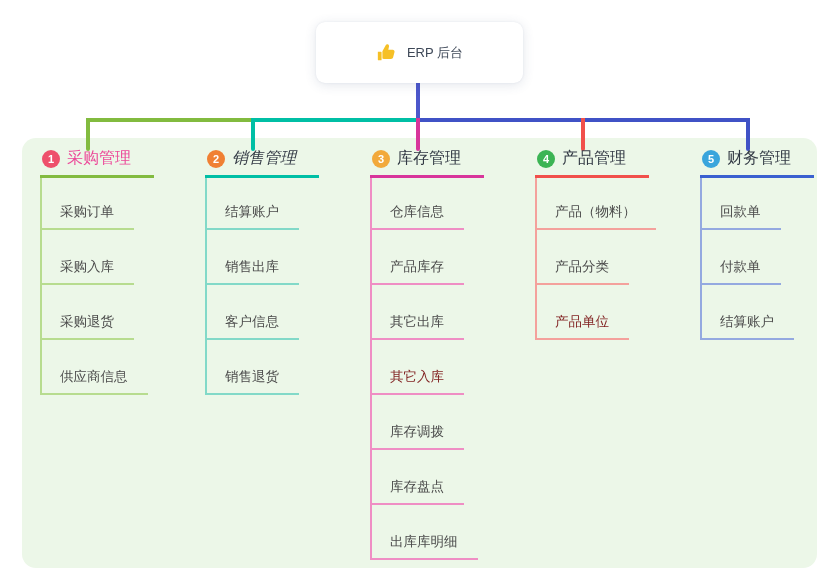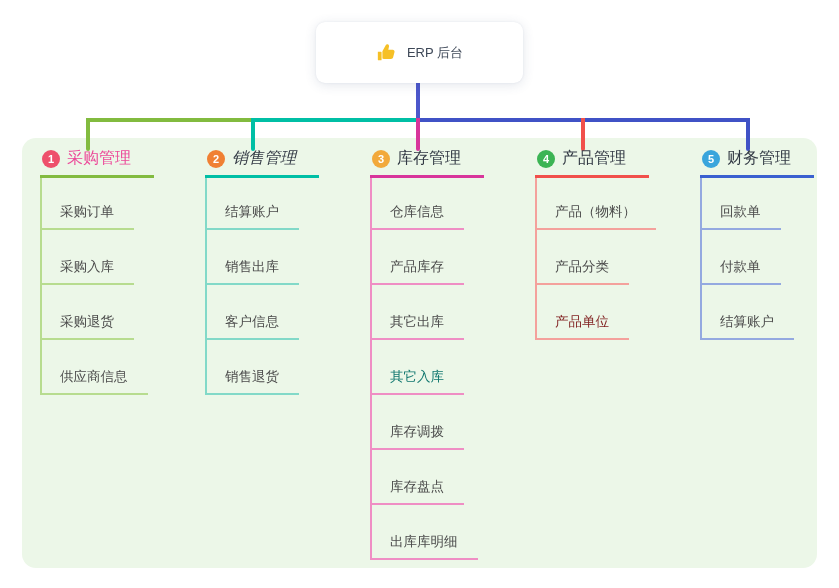--- a/index.html
+++ b/index.html
@@ -145,21 +145,21 @@
         <li>
           <span class="child-label" style="color: rgb(75, 75, 75); margin-top: 40px;">仓库信息</span>
         </li>
         <li>
           <span class="child-label" style="color: rgb(75, 75, 75);">产品库存</span>
         </li>
         <li>
           <span class="child-label" style="color: rgb(75, 75, 75);">其它出库</span>
         </li>
         <li>
-          <span class="child-label" style="color: #0f766e;">其它入库</span>
+          <span class="child-label" style="color: #7f1d1d;">其它入库</span>
         </li>
         <li>
           <span class="child-label" style="color: rgb(75, 75, 75); text-align: right;">库存调拨</span>
         </li>
         <li>
           <span class="child-label" style="color: rgb(75, 75, 75);">库存盘点</span>
         </li>
         <li>
           <span class="child-label" style="color: rgb(75, 75, 75);">出库库明细</span>
         </li>

